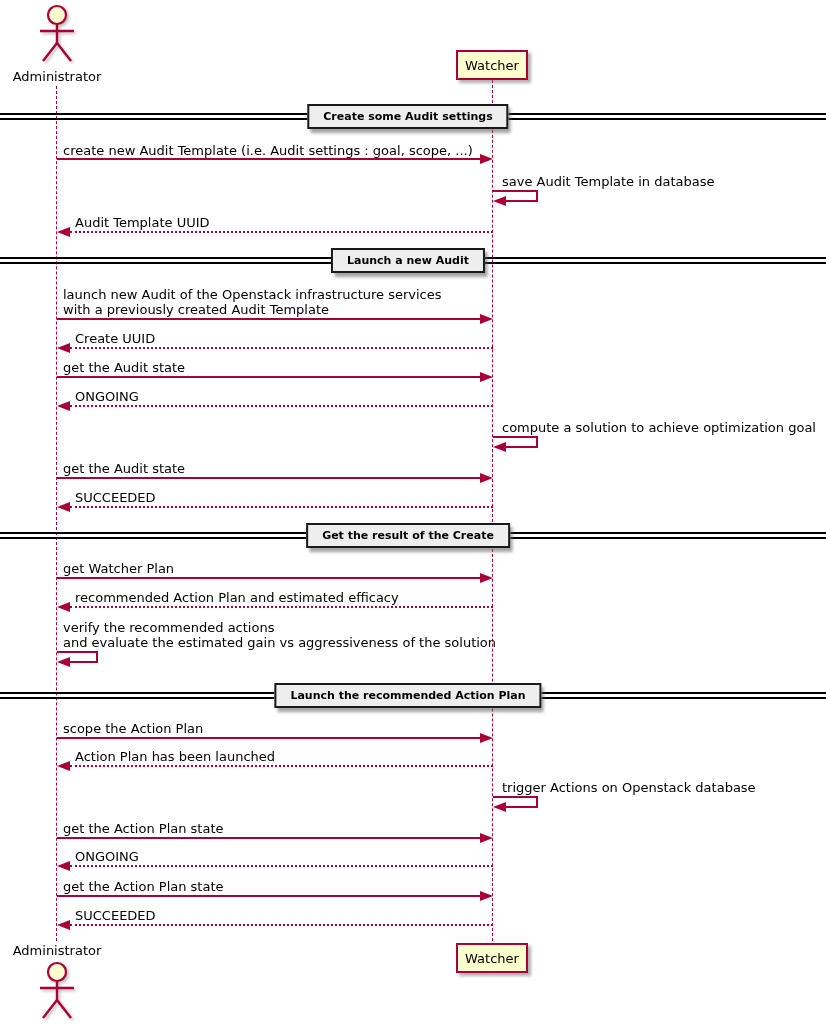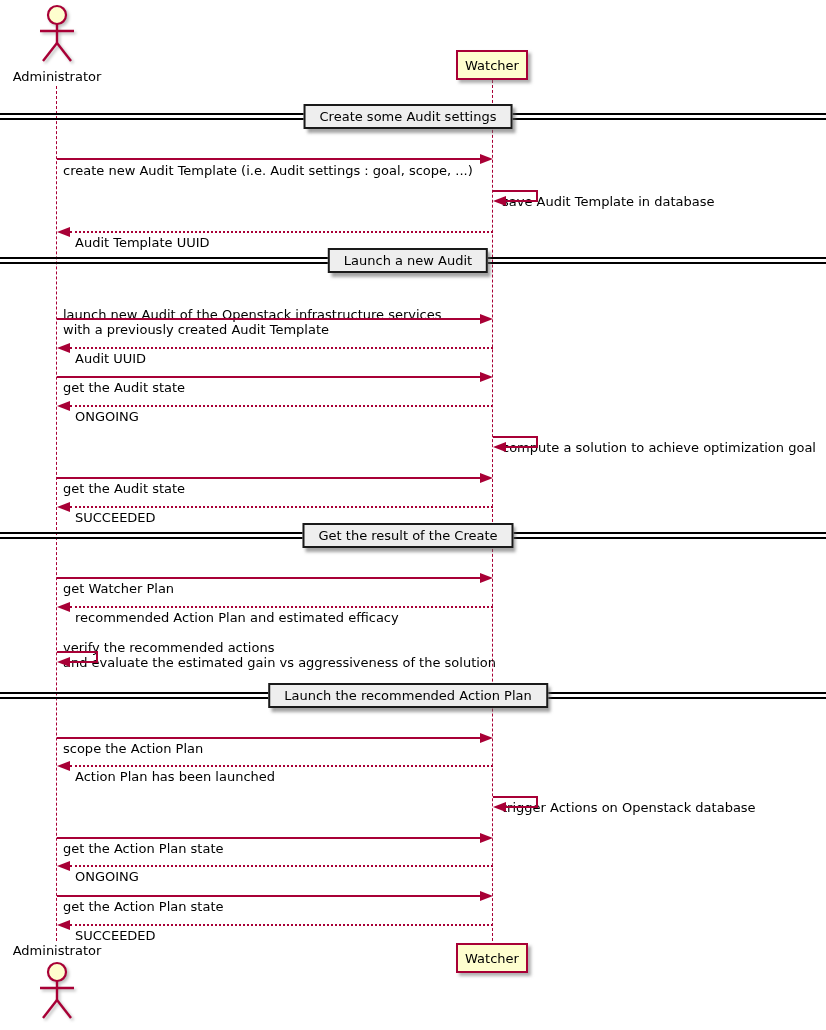--- a/index.html
+++ b/index.html
@@ -1,40 +1,40 @@
 <!DOCTYPE html>
 <html><head>
 <meta charset="utf-8">
 <style>
   html,body{margin:0;padding:0;background:#fff;}
   #diagram{
     position:relative;width:826px;height:1030px;background:#fff;overflow:hidden;
     font-family:"DejaVu Sans",sans-serif;color:#000;
   }
   .lifeline{position:absolute;width:0;border-left:1.5px dashed #A80036;}
-  .msg-text{position:absolute;font-size:13px;line-height:15px;white-space:pre-line;color:#000;margin-top:20px;}
+  .msg-text{position:absolute;font-size:13px;line-height:15px;white-space:pre-line;color:#000;}
   .hline{position:absolute;height:0;border-top:2px solid #A80036;}
   .hline.dotted{border-top-style:dotted;}
   .vloop{position:absolute;width:0;border-left:2px solid #A80036;}
   .head-r{position:absolute;width:0;height:0;border-top:5px solid transparent;border-bottom:5px solid transparent;border-left:13px solid #A80036;}
   .head-l{position:absolute;width:0;height:0;border-top:5px solid transparent;border-bottom:5px solid transparent;border-right:13px solid #A80036;}
   .pbox{
     position:absolute;left:456px;width:72px;height:30px;box-sizing:border-box;
     background:#FEFECE;border:2px solid #A80036;
     display:flex;align-items:center;justify-content:center;
     font-size:13px;box-shadow:3px 3px 3px rgba(110,110,110,.55);
   }
   .divider-lines{
     position:absolute;left:0;width:826px;height:7px;box-sizing:border-box;
     border-top:2px solid #000;border-bottom:2px solid #000;
   }
   .divider-box{
     position:absolute;left:408px;transform:translateX(-50%);
     background:#EEEEEE;border:2px solid #1a1a1a;padding:2px 14px;
-    font-size:13px;font-weight:normal;white-space:nowrap;line-height:17px;
+    font-size:11px;font-weight:bold;white-space:nowrap;line-height:17px;
     box-shadow:3px 4px 3px rgba(100,100,100,.6);
   }
   .actor-label{position:absolute;left:57px;transform:translateX(-50%);font-size:13px;line-height:15px;white-space:nowrap;}
   .actor-svg{position:absolute;left:31px;filter:drop-shadow(2.5px 2.5px 1.5px #bdbdbd);}
 </style>
 </head>
 <body>
 
 <div id="diagram">
 
@@ -79,21 +79,21 @@
   </div>
 
   <div>
     <div class="msg-text" style="left:63px;top:287px">launch new Audit of the Openstack infrastructure services
 with a previously created Audit Template</div>
     <div class="hline" style="left:57px;top:318px;width:425px"></div>
     <div class="head-r" style="left:480px;top:314px"></div>
   </div>
 
   <div>
-    <div class="msg-text" style="left:75px;top:331px">Audit UUID</div>
+    <div class="msg-text" style="left:75px;top:331px">Create UUID</div>
     <div class="hline dotted" style="left:70px;top:347px;width:423px"></div>
     <div class="head-l" style="left:57px;top:343px"></div>
   </div>
 
   <div>
     <div class="msg-text" style="left:63px;top:360px">get the Audit state</div>
     <div class="hline" style="left:57px;top:376px;width:425px"></div>
     <div class="head-r" style="left:480px;top:372px"></div>
   </div>
 

